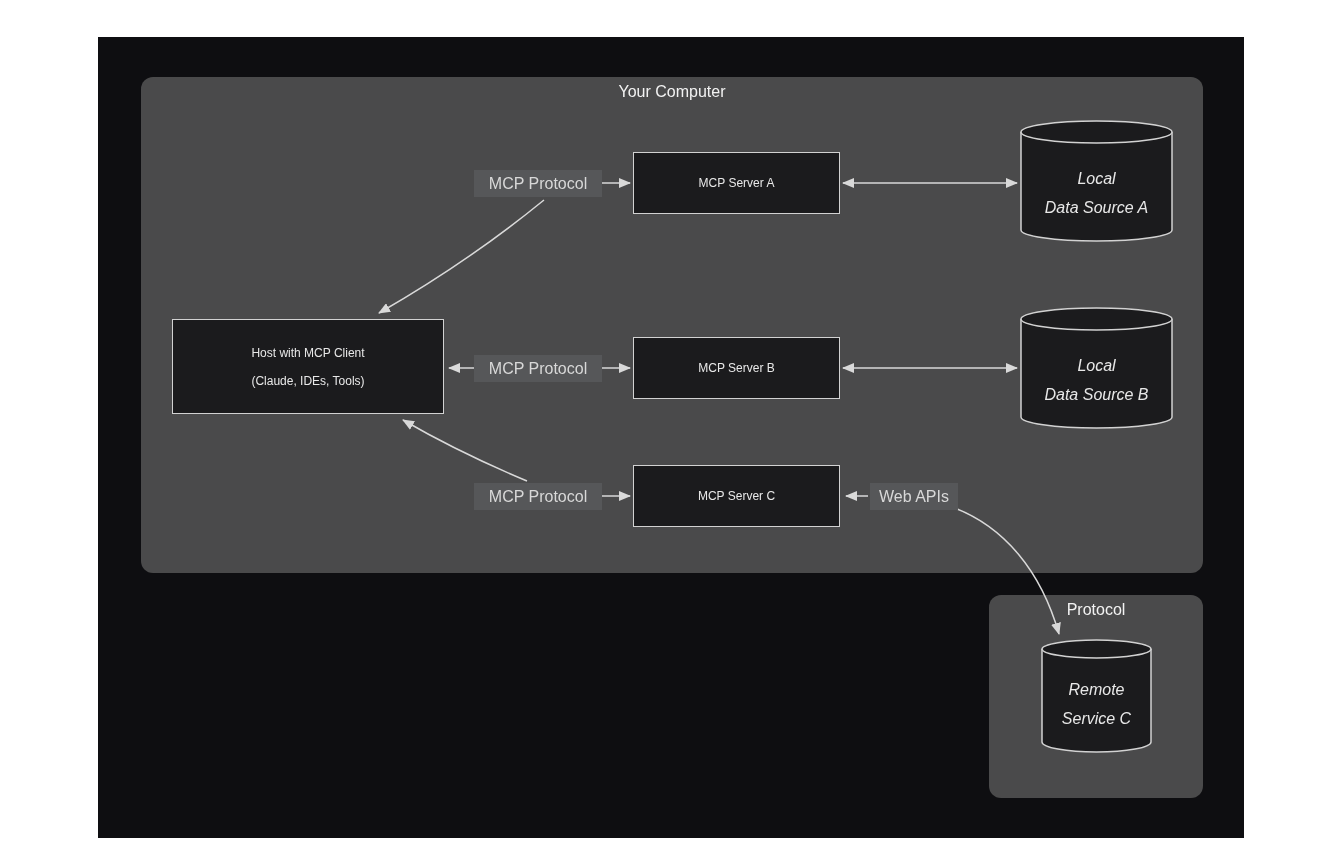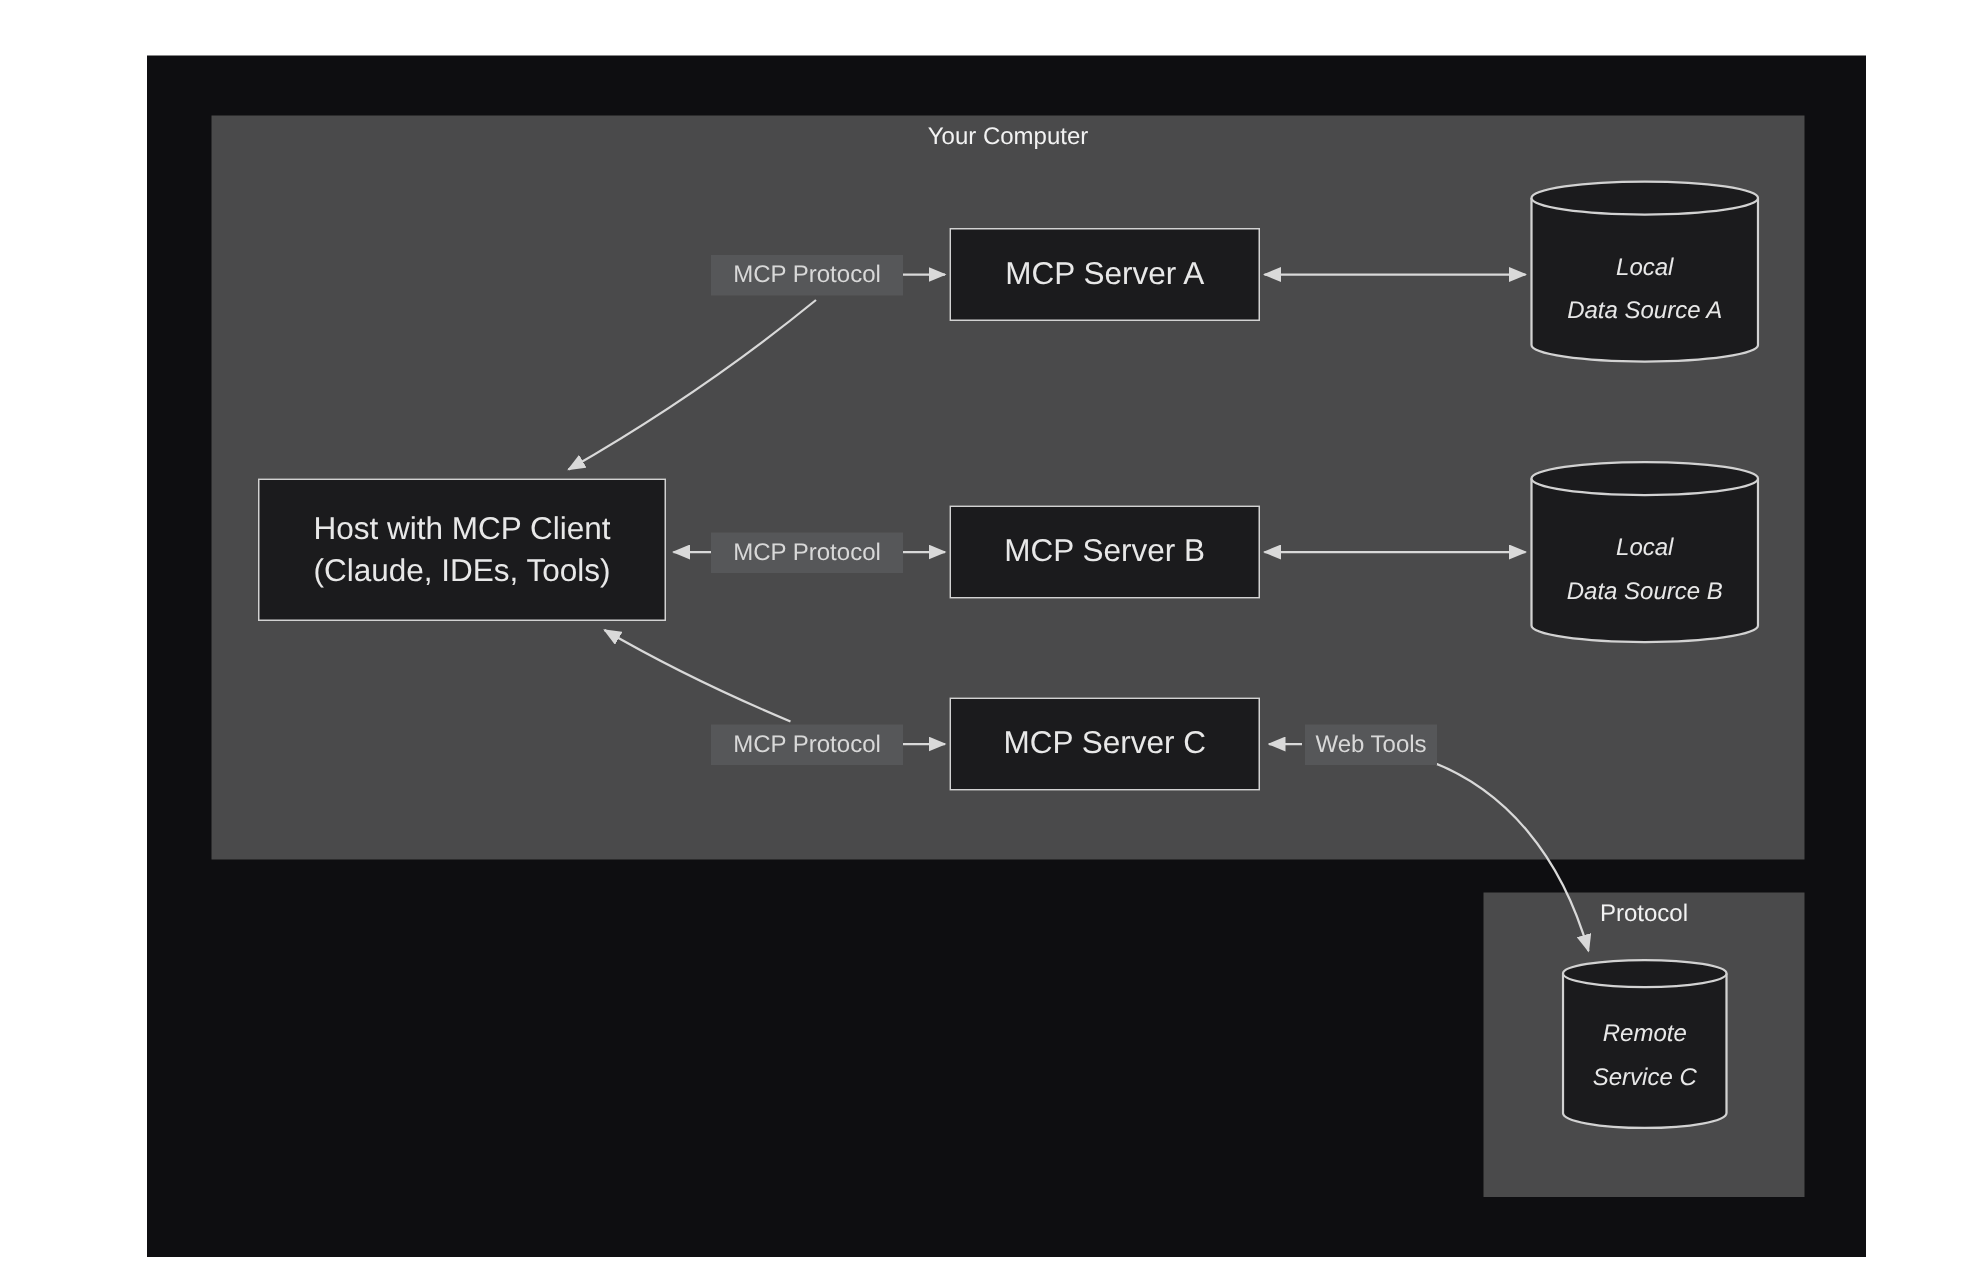--- a/index.html
+++ b/index.html
@@ -5,31 +5,31 @@
   * { margin: 0; padding: 0; box-sizing: border-box; }
   body { background: #ffffff; font-family: "Liberation Sans", "DejaVu Sans", sans-serif; }
   .page {
     position: relative; width: 1322px; height: 856px;
     background: #ffffff; overflow: hidden;
   }
   .canvas {
     position: absolute; left: 98px; top: 37px; width: 1146px; height: 801px;
     background: #0e0e11;
   }
-  .container-box { position: absolute; background: #4a4a4b; }
+  .container-box { position: absolute; background: #4a4a4b; border-radius: 12px; }
   .box-your-computer { left: 141px; top: 77px; width: 1062px; height: 496px; }
   .box-internet { left: 989px; top: 595px; width: 214px; height: 203px; }
   .container-title {
     position: absolute; top: 6px; left: 0; width: 100%;
     text-align: center; color: #f2f2f2; font-size: 16px;
   }
   .node {
     position: absolute; background: #1b1b1d; border: 1.5px solid #d2d2d2;
     display: flex; flex-direction: column; align-items: center; justify-content: center;
-    color: #e8e8e8; font-size: 21px; line-height: 28px; text-align: center;
+    color: #e8e8e8; font-size: 12px; line-height: 28px; text-align: center;
   }
   .node-host { left: 172px; top: 319px; width: 272px; height: 95px; }
   .node-server { left: 633px; width: 207px; height: 62px; }
   .node-server-a { top: 152px; }
   .node-server-b { top: 337px; }
   .node-server-c { top: 465px; text-align: center; }
   .edge-label {
     position: absolute; background: #565759; color: #d8d8d8; font-size: 16px;
     display: flex; align-items: center; justify-content: center;
     width: 128px; height: 27px;
@@ -120,21 +120,21 @@
   <div class="node node-server node-server-b">
     <div>MCP Server B</div>
   </div>
   <div class="node node-server node-server-c">
     <div>MCP Server C</div>
   </div>
 
   <div class="edge-label lbl-protocol-a">MCP Protocol</div>
   <div class="edge-label lbl-protocol-b">MCP Protocol</div>
   <div class="edge-label lbl-protocol-c">MCP Protocol</div>
-  <div class="edge-label lbl-web-apis">Web Tools</div>
+  <div class="edge-label lbl-web-apis">Web APIs</div>
 
   <div class="cylinder cyl-local-a">
     <svg width="153" height="123" viewBox="0 0 153 123">
       <path d="M1,12 L1,110 A75.5,11 0 0 0 152,110 L152,12" fill="#1b1b1d" stroke="#d2d2d2" stroke-width="1.5"></path>
       <ellipse cx="76.5" cy="12" rx="75.5" ry="11" fill="#1b1b1d" stroke="#d2d2d2" stroke-width="1.5"></ellipse>
     </svg>
     <div class="cyl-text">
       <div>Local</div>
       <div>Data Source A</div>
     </div>

